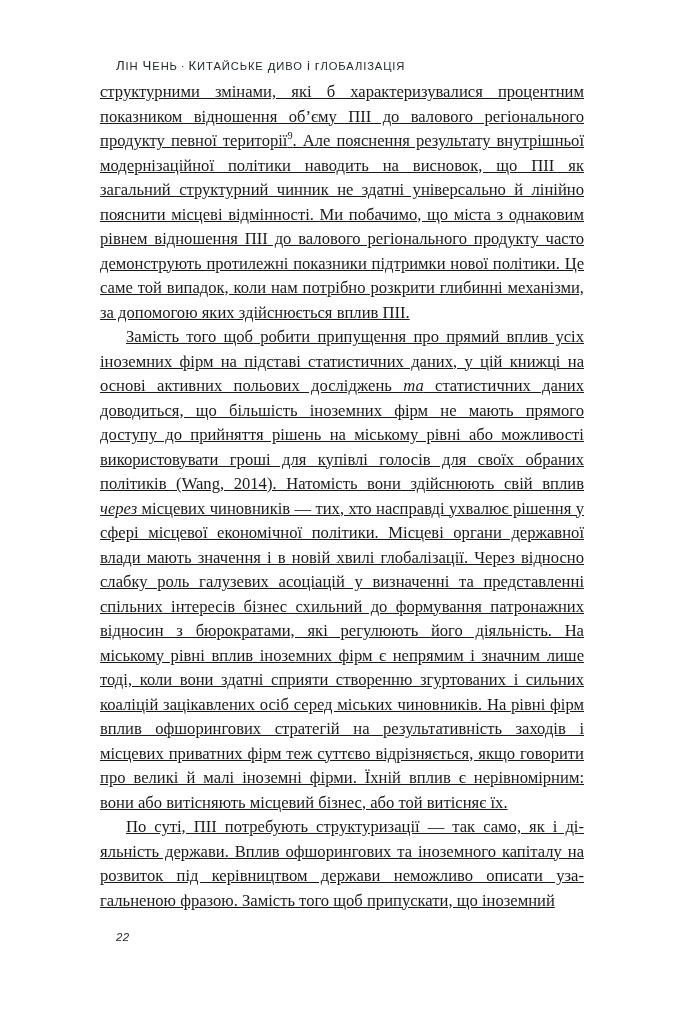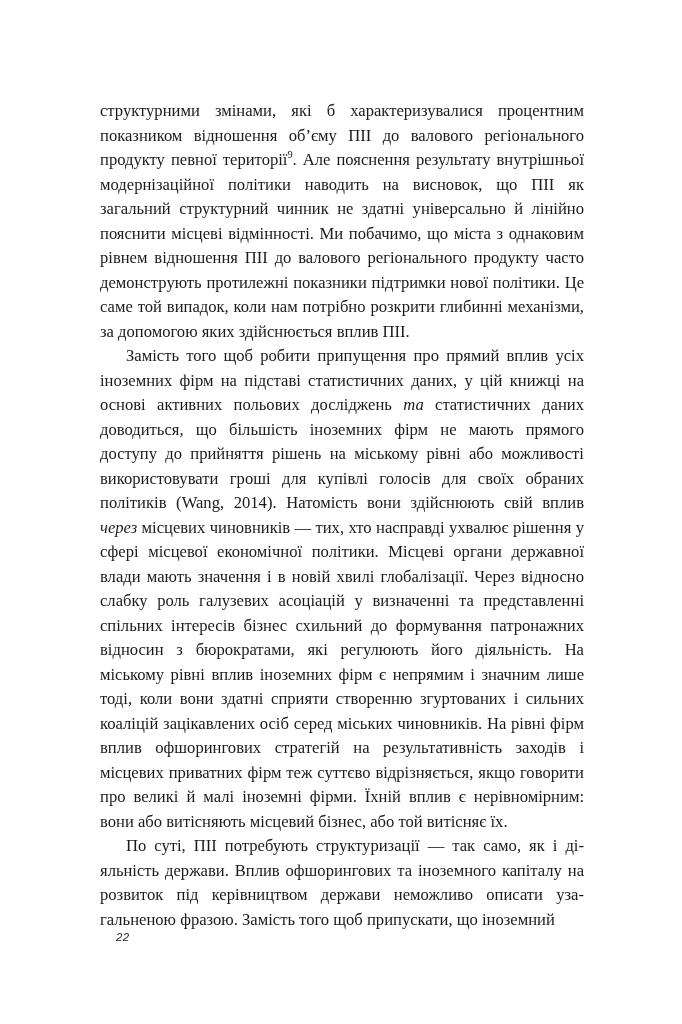--- a/index.html
+++ b/index.html
@@ -30,22 +30,23 @@
   }
   .running-head .rh-cap {
     font-size: 13.2px;
   }
   .running-head .rh-sep {
     padding: 0 3px;
   }
   .textblock {
     position: absolute;
     left: 100px;
-    top: 99px;
+    top: 80px;
     width: 484px;
+    text-decoration: underline;
   }
   p.para {
     margin: 0;
     text-align: justify;
     text-justify: inter-word;
     font-size: 16.6px;
     line-height: 24.5px;
     text-indent: 0;
     hyphens: manual;
     -webkit-hyphens: manual;
@@ -70,20 +71,23 @@
     color: #25292e;
     letter-spacing: 0.3px;
     font-style: italic;
   }
 </style>
 </head>
 <body>
 
 <div class="page">
 
+  <div class="running-head">
+    <span class="rh-author"><span class="rh-cap">Л</span>ІН <span class="rh-cap">Ч</span>ЕНЬ</span><span class="rh-sep">·</span><span class="rh-title"><span class="rh-cap">К</span>ИТАЙСЬКЕ <span class="rh-cap">д</span>ИВО <span class="rh-cap">і</span> <span class="rh-cap">г</span>ЛОБАЛІЗАЦІЯ</span>
+  </div>
 
   <div class="textblock">
       <p class="para">структурними змінами, які б характеризувалися процентним показником відношення об’єму ПІІ до валового регіональ­ного продукту певної території<sup>9</sup>. Але пояснення результату вну­трішньої модернізаційної політики наводить на висновок, що ПІІ як загальний структурний чинник не здатні універсально й лінійно пояснити місцеві відмінності. Ми побачимо, що мі­ста з однаковим рівнем відношення ПІІ до валового регіональ­ного продукту часто демонструють протилежні показники під­тримки нової політики. Це саме той випадок, коли нам потрібно розкрити глибинні механізми, за допомогою яких здійснюєть­ся вплив ПІІ.</p>
       <p class="para indent">Замість того щоб робити припущення про прямий вплив усіх іноземних фірм на підставі статистичних даних, у цій книжці на основі активних польових досліджень <i>та</i> статистичних да­них доводиться, що більшість іноземних фірм не мають прямо­го доступу до прийняття рішень на міському рівні або можли­вості використовувати гроші для купівлі голосів для своїх об­раних політиків (Wang, 2014). Натомість вони здійснюють свій вплив <i>через</i> місцевих чиновників — тих, хто насправді ухвалює рішення у сфері місцевої економічної політики. Місцеві орга­ни державної влади мають значення і в новій хвилі глобаліза­ції. Через відносно слабку роль галузевих асоціацій у визначенні та представленні спільних інтересів бізнес схильний до форму­вання патронажних відносин з бюрократами, які регулюють йо­го діяльність. На міському рівні вплив іноземних фірм є непря­мим і значним лише тоді, коли вони здатні сприяти створенню згуртованих і сильних коаліцій зацікавлених осіб серед міських чиновників. На рівні фірм вплив офшорингових стратегій на ре­зультативність заходів і місцевих приватних фірм теж суттєво відрізняється, якщо говорити про великі й малі іноземні фірми. Їхній вплив є нерівномірним: вони або витісняють місцевий біз­нес, або той витісняє їх.</p>
       <p class="para indent">По суті, ПІІ потребують структуризації — так само, як і ді­яльність держави. Вплив офшорингових та іноземного капіталу на розвиток під керівництвом держави неможливо описати уза­гальненою фразою. Замість того щоб припускати, що іноземний</p>
     </div>
 
   <div class="folio">22</div>
 
 </div>

